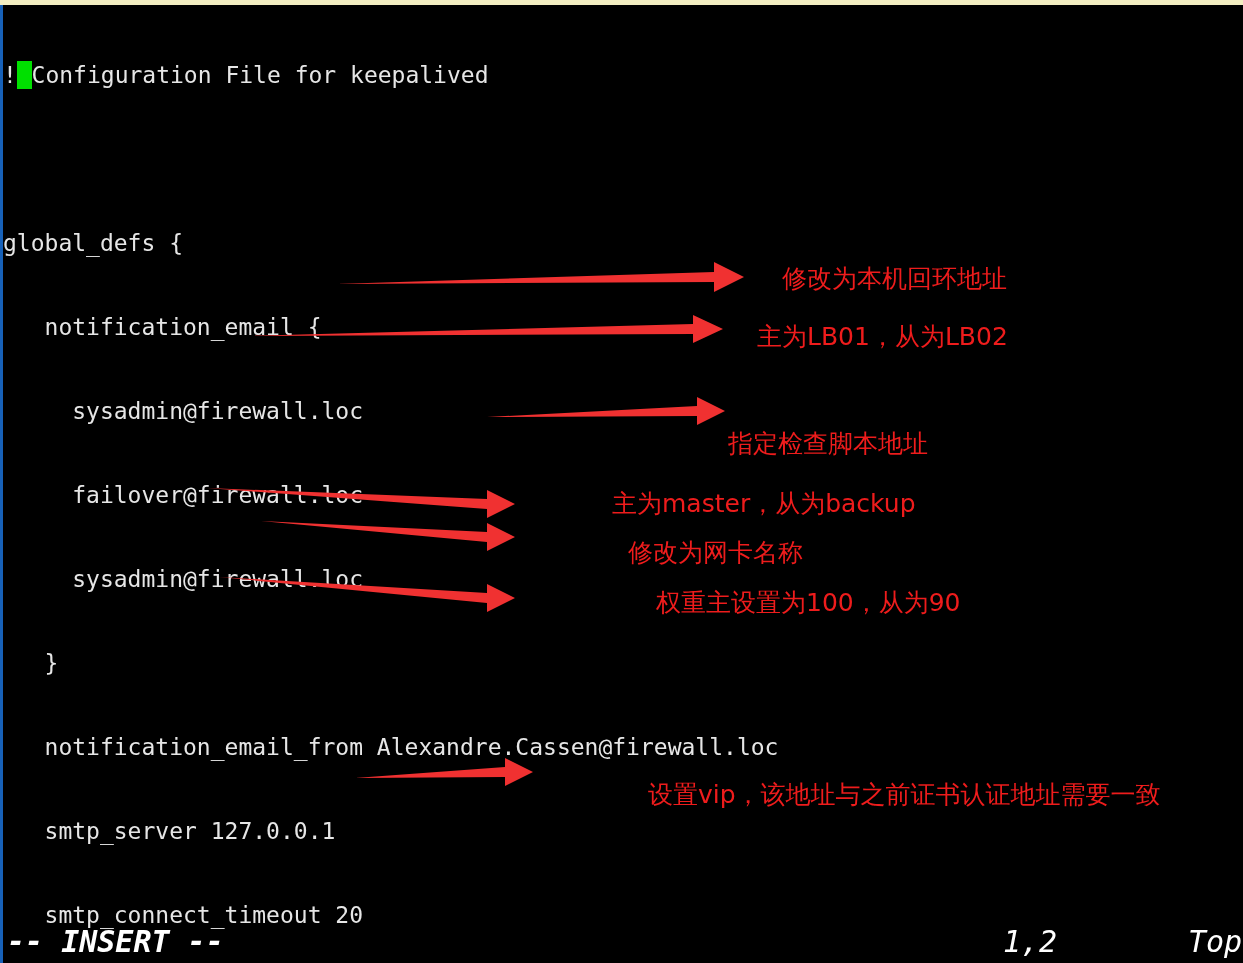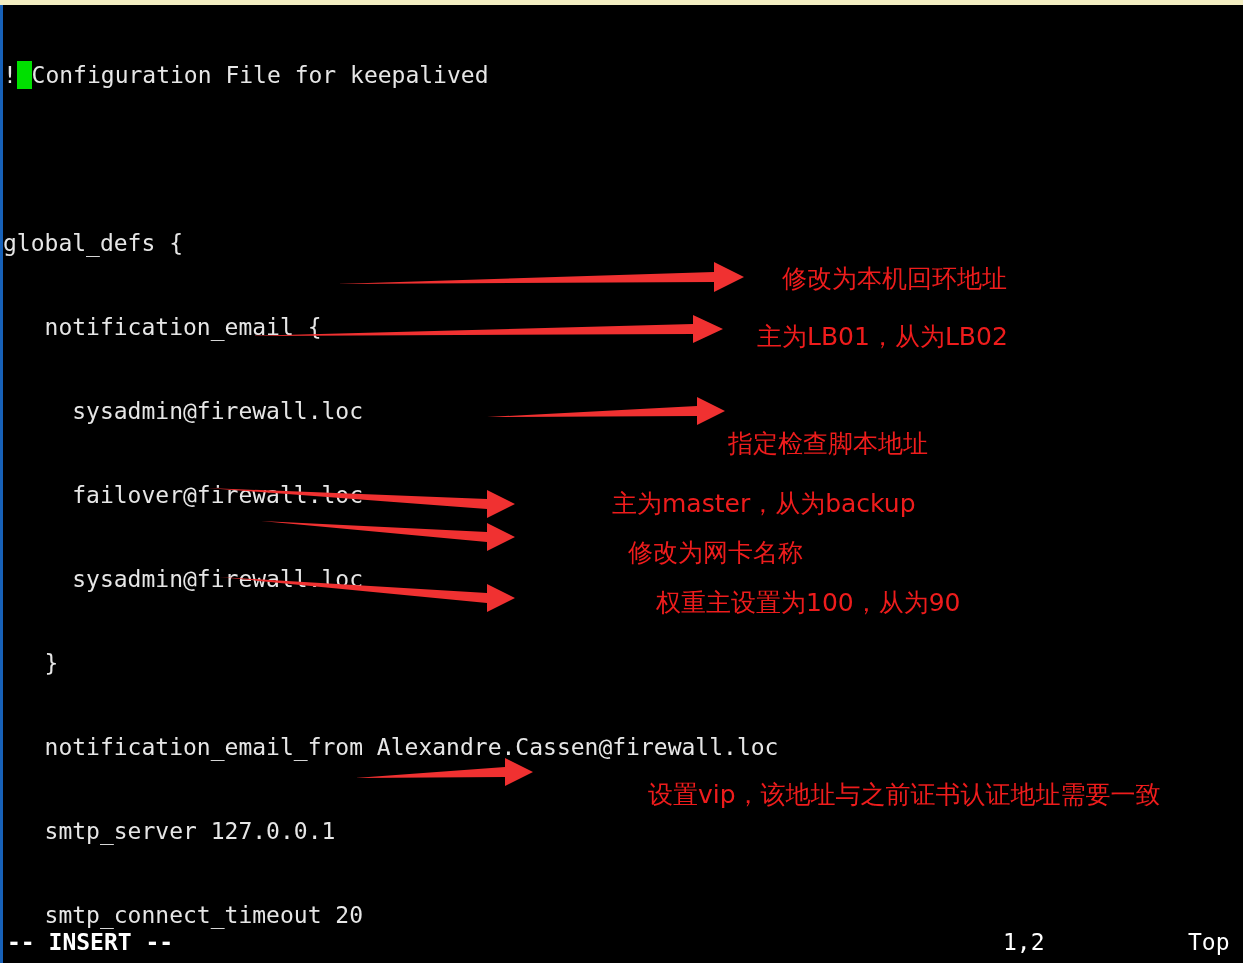--- a/index.html
+++ b/index.html
@@ -54,24 +54,25 @@
     width: 14.7px;
   }
   
   .statusline {
     position: absolute;
     left: 3px;
     bottom: 6px;
     width: 1240px;
     height: 30px;
     color: #ffffff;
-    font-size: 23px;
+    font-size: 30px;
     line-height: 30px;
     font-weight: bold;
     white-space: pre;
+    font-style: italic;
   }
   .status-mode {
     position: absolute;
     left: 4px;
     top: 0;
   }
   .status-pos {
     position: absolute;
     left: 1000px;
     top: 0;

